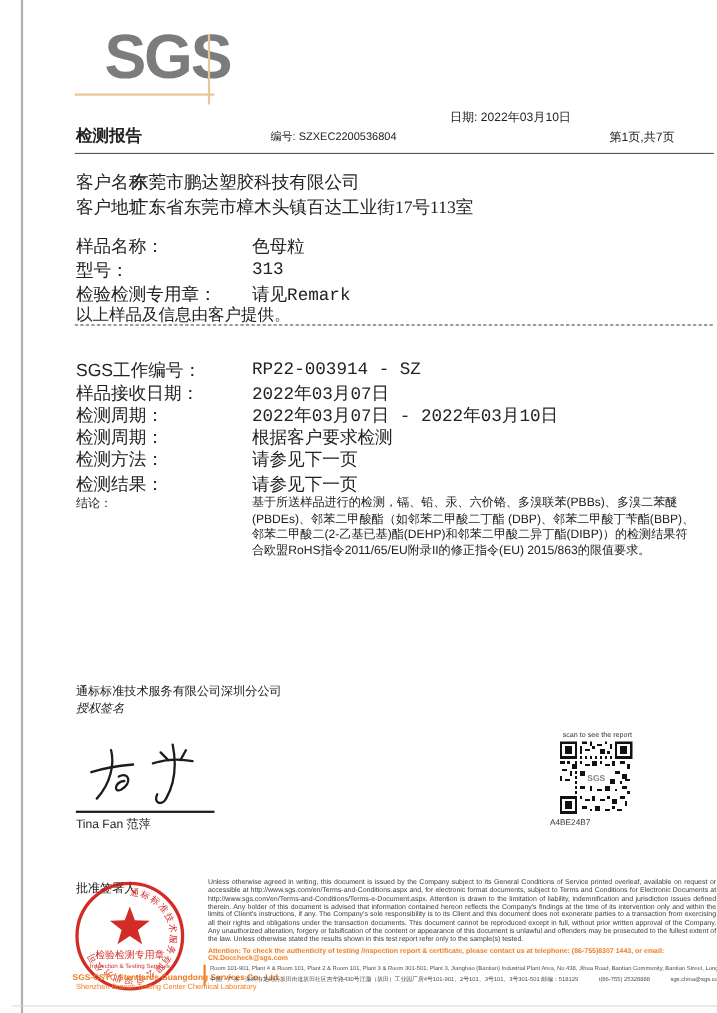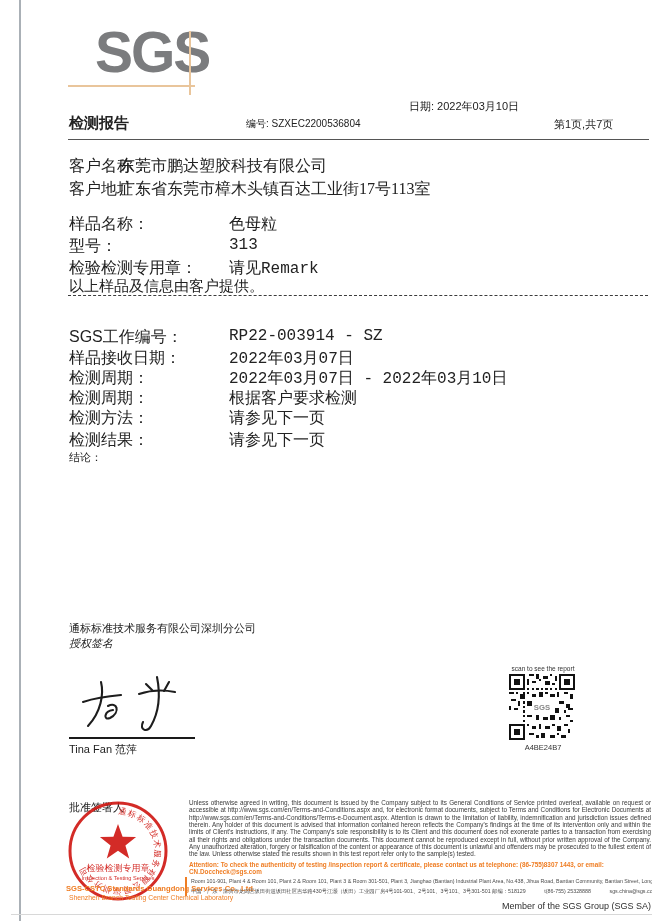--- a/index.html
+++ b/index.html
@@ -39,21 +39,21 @@
   .sig-company{position:absolute;left:58px;top:621px;font-size:11px;}
   .sig-auth{position:absolute;left:58px;top:636px;font-size:11px;font-style:italic;}
   .sig-svg{position:absolute;left:66px;top:668px;}
   .sig-underline{position:absolute;left:58px;top:737px;width:126px;height:2px;background:#1a1a1a;}
   .sig-name{position:absolute;left:58px;top:742px;font-size:11px;}
   .sig-title{position:absolute;left:58px;top:800px;font-size:11px;}
 
   
   .qr-caption{position:absolute;left:489px;top:665px;width:86px;text-align:center;font-size:6.5px;color:#333;}
   .qr-svg{position:absolute;left:498px;top:674px;}
-  .qr-code-text{position:absolute;left:489px;top:743px;width:86px;text-align:center;font-size:7.5px;color:#333;}
+  .qr-code-text{position:absolute;left:489px;top:743px;width:86px;font-size:7.5px;color:#333;}
 
   
   .stamp-svg{position:absolute;left:54px;top:798px;opacity:.9;}
   .stamp-ov1{position:absolute;left:55px;top:884px;font-size:7.6px;font-weight:bold;color:#ef7d23;white-space:nowrap;}
   .stamp-ov2{position:absolute;left:58px;top:894px;font-size:6.8px;color:#ef7d23;white-space:nowrap;}
 
   .disclaimer{position:absolute;left:178px;top:799px;width:462px;font-size:6.35px;line-height:7.35px;
     text-align:justify;color:#3b3b3b;}
   .attention{position:absolute;left:178px;top:861px;width:462px;font-size:6.35px;line-height:7.3px;
     color:#ef7d23;font-weight:bold;}
@@ -124,20 +124,21 @@
   <div class="row" style="top:408px">
     <span class="lab">检测方法：</span>
     <span class="val val-far">请参见下一页</span>
   </div>
   <div class="row" style="top:430px">
     <span class="lab">检测结果：</span>
     <span class="val val-far">请参见下一页</span>
   </div>
 
   <div class="concl-label">结论：</div>
+  <div class="concl-text">基于所送样品进行的检测，镉、铅、汞、六价铬、多溴联苯(PBBs)、多溴二苯醚(PBDEs)、邻苯二甲酸酯（如邻苯二甲酸二丁酯 (DBP)、邻苯二甲酸丁苄酯(BBP)、邻苯二甲酸二(2-乙基已基)酯(DEHP)和邻苯二甲酸二异丁酯(DIBP)）的检测结果符合欧盟RoHS指令2011/65/EU附录II的修正指令(EU) 2015/863的限值要求。</div>
 
   <div class="sig-company">通标标准技术服务有限公司深圳分公司</div>
   <div class="sig-auth">授权签名</div>
   <svg class="sig-svg" width="130" height="66" viewBox="0 0 130 66">
     <g fill="none" stroke="#1d1d1d" stroke-width="2.1" stroke-linecap="round">
       <path d="M6 34 C 18 30, 32 28, 44 27"></path>
       <path d="M24 14 C 27 26, 24 44, 11 58"></path>
       <path d="M31 38 C 40 33, 44 44, 33 50 C 26 53, 27 43, 36 42"></path>
       <path d="M62 26 C 74 22, 88 22, 98 24"></path>
       <path d="M80 9 C 83 24, 83 42, 74 58 C 70 65, 62 62, 66 54"></path>
@@ -183,14 +184,13 @@
       <span>Room 101-901, Plant 4 &amp; Room 101, Plant 2 &amp; Room 101, Plant 3 &amp; Room 301-501, Plant 3, Jianghao (Bantian) Industrial Plant Area, No.438, Jihua Road, Bantian Community, Bantian Street, Longgang District, Shenzhen, Guangdong, China 518129</span>
 
     </div>
     <div class="addr-row">
       <span>中国・广东・深圳市龙岗区坂田街道坂田社区吉华路430号江灏（坂田）工业园厂房4号101-901、2号101、3号101、3号301-501  邮编：518129</span>
       <span class="addr-right">t(86-755) 25328888</span>
       <span class="addr-right">sgs.china@sgs.com</span>
     </div>
   </div>
 
-  <div class="member">Member of the SGS Group (SGS SA)</div>
 </div>
 
 </body></html>

